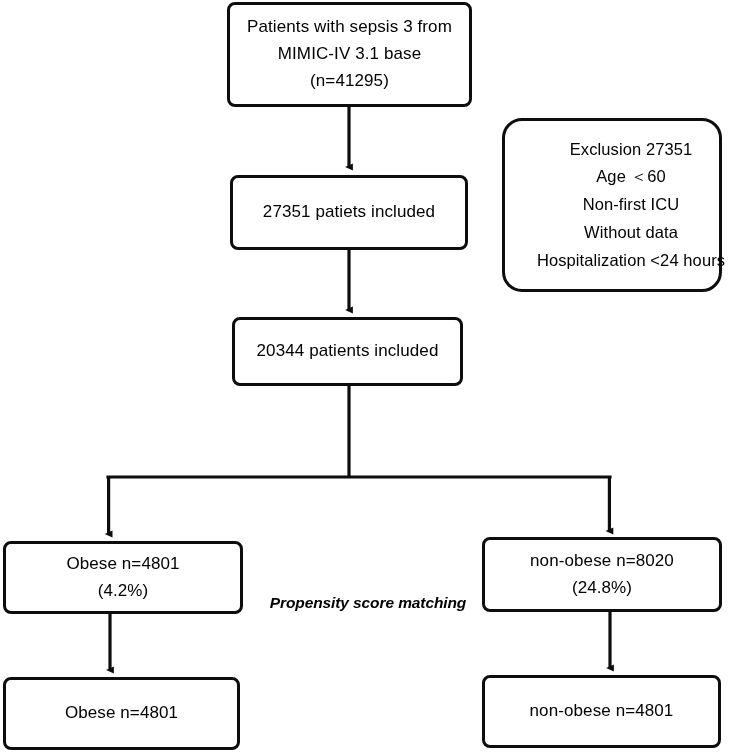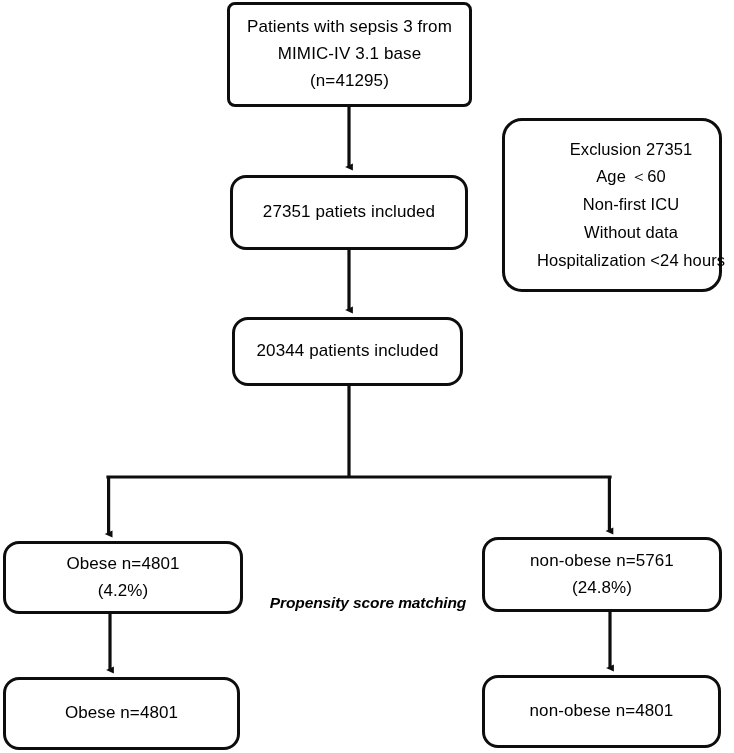--- a/index.html
+++ b/index.html
@@ -13,21 +13,21 @@
     height: 753px;
     background: #ffffff;
     overflow: hidden;
     font-family: "Liberation Sans", sans-serif;
     color: #000000;
   }
   .node {
     position: absolute;
     box-sizing: border-box;
     border: 3px solid #0d0d0d;
-    border-radius: 16px;
+    border-radius: 8px;
     background: #ffffff;
     display: flex;
     flex-direction: column;
     align-items: center;
     justify-content: center;
     text-align: center;
     z-index: 2;
   }
   .node .line {
     display: block;
@@ -120,21 +120,21 @@
   <div class="node" id="node-step2">
     <span class="line">20344 patients included</span>
   </div>
 
   <div class="node" id="node-obese">
     <span class="line">Obese n=4801</span>
     <span class="line">(4.2%)</span>
   </div>
 
   <div class="node" id="node-nonobese">
-    <span class="line">non-obese n=5761</span>
+    <span class="line">non-obese n=8020</span>
     <span class="line">(24.8%)</span>
   </div>
 
   <div class="node" id="node-obese-matched">
     <span class="line">Obese n=4801</span>
   </div>
 
   <div class="node" id="node-nonobese-matched">
     <span class="line">non-obese n=4801</span>
   </div>

